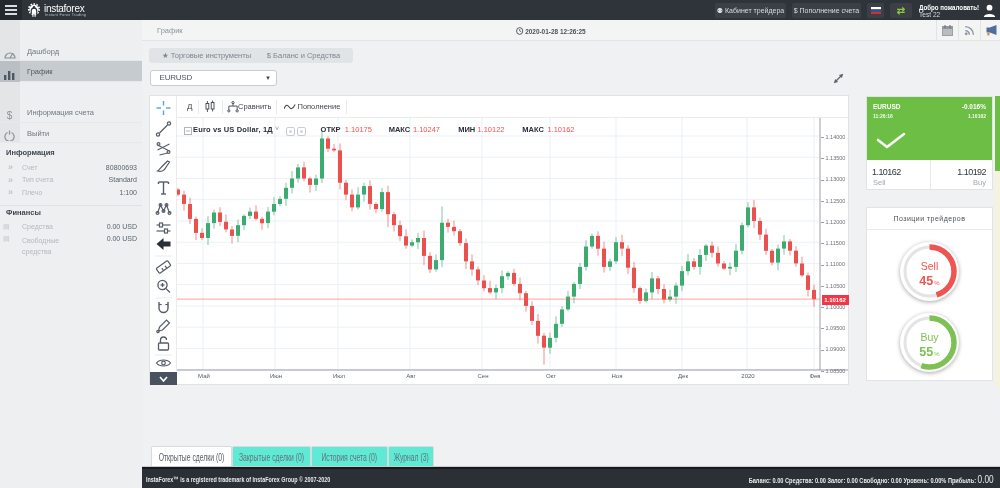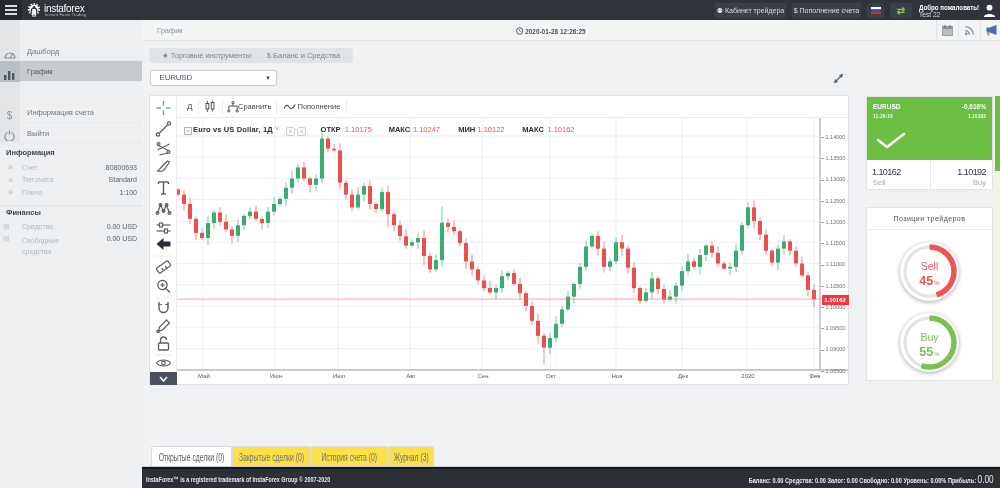--- a/index.html
+++ b/index.html
@@ -83,21 +83,21 @@
 #pcard .hd { height:22px; line-height:22px; text-align:center; font-size:7px; letter-spacing:0.45px; color:#4a5158;
   border-bottom:1px solid #e9ebed; }
 .gauge { position:absolute; left:33px; width:59px; height:59px; border-radius:50%;
   box-shadow:0 1px 4px rgba(0,0,0,0.35); background:#fff; }
 .glabel { position:absolute; left:0; top:18px; width:59px; text-align:center; font-size:10.5px; }
 .gnum { position:absolute; left:0; top:32px; width:59px; text-align:center; font-size:12.5px; font-weight:bold; }
 .gnum span { font-size:6px; font-weight:normal; }
 
 
 .tab { position:absolute; top:446px; height:21px; border:1px solid #d8dadd; border-bottom:none;
-  background:#fde047; font-size:10px; color:#6a7178; line-height:21px; text-align:center;
+  background:#5eead4; font-size:10px; color:#6a7178; line-height:21px; text-align:center;
   border-radius:2px 2px 0 0; }
 .tab span { display:block; margin:0 -40px; transform:scaleX(0.68); transform-origin:center; }
 .tab.active { background:#fff; color:#555c63; }
 #tabline { position:absolute; left:142px; top:466px; width:858px; height:1px; background:#c9cccf; }
 
 
 #footer { position:absolute; left:142px; top:467px; width:858px; height:21px; background:#2b3036;
   border-top:2px solid #17191c; color:#e8eaec; }
 #footer .lt { position:absolute; left:4px; top:6px; font-size:7.5px; font-weight:bold; transform:scaleX(0.72); transform-origin:left top; }
 #footer .rt { position:absolute; right:6px; top:4px; font-size:7.5px; font-weight:bold; line-height:13px; transform:scaleX(0.75); transform-origin:right top; }

